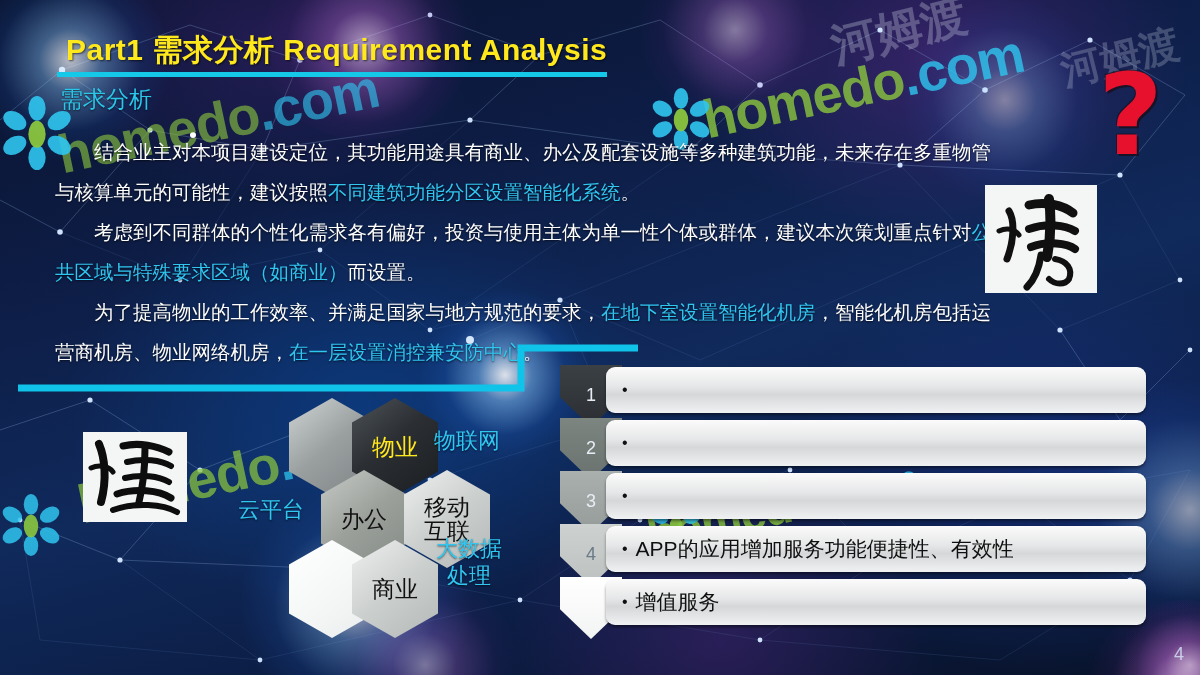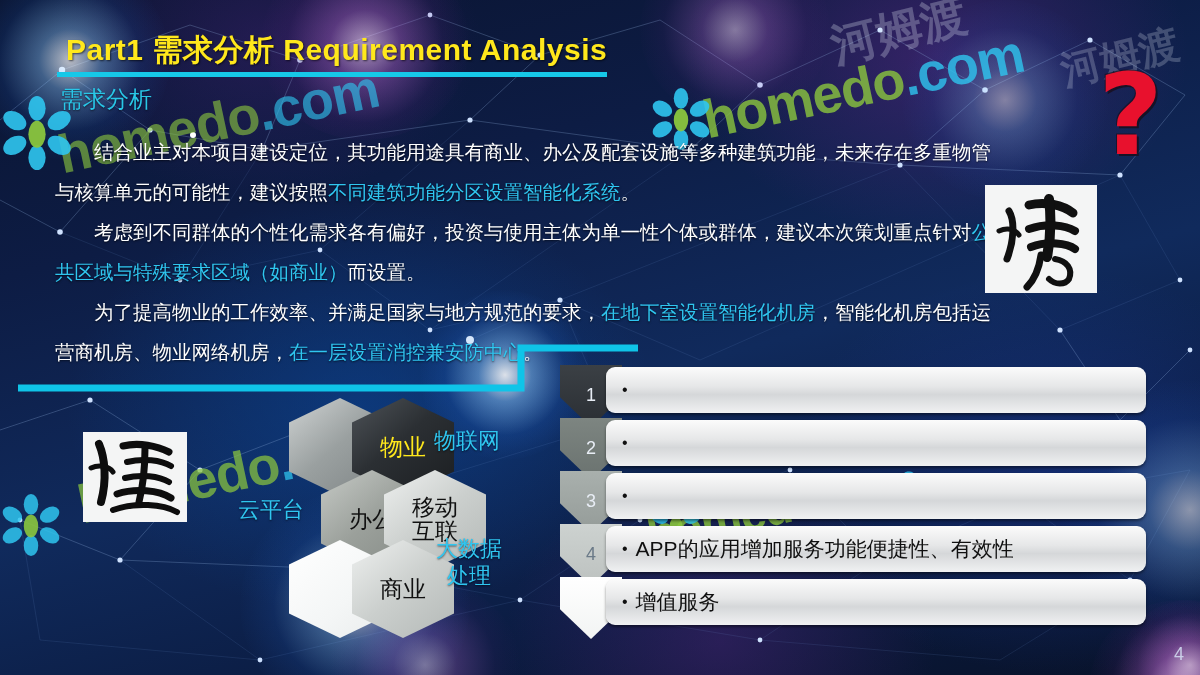--- a/index.html
+++ b/index.html
@@ -64,21 +64,21 @@
   }
   #body-text p { text-indent: 2em; }
   .hl { color: #2FC6F0; }
 
   
   #connector { position:absolute; left:18px; top:340px; width:620px; height:60px; }
 
   
   .hex {
     position: absolute;
-    width: 102px; height: 98px;
+    width: 86px; height: 98px;
     clip-path: polygon(50% 0%, 100% 25%, 100% 75%, 50% 100%, 0% 75%, 0% 25%);
     display: flex; align-items: center; justify-content: center;
     text-align: center; line-height: 1.05;
     font-size: 23px; color: #111;
     filter: drop-shadow(1px 2px 2px rgba(0,0,0,.45));
   }
   .hex.dark  { background: linear-gradient(140deg,#4e5358 0%, #2b2f33 45%, #1b1e21 100%); color:#FFE81C; }
   .hex.midA  { background: linear-gradient(140deg,#cfd3d3 0%, #9aa0a0 48%, #7d8384 100%); }
   .hex.midB  { background: linear-gradient(140deg,#c6cac6 0%, #9ba09b 50%, #848a85 100%); }
   .hex.light { background: linear-gradient(140deg,#eef0ef 0%, #cbcfcd 50%, #b4b9b7 100%); }
@@ -334,21 +334,21 @@
   <div id="hexgroup">
       <div class="hex midA" style="left: 289px; top: 398px;">
         <span style="white-space: pre-line;"></span>
       </div>
       <div class="hex dark" style="left: 352px; top: 398px;">
         <span style="white-space: pre-line;">物业</span>
       </div>
       <div class="hex midB" style="left: 321px; top: 470px;">
         <span style="white-space: pre-line; text-align: center;">办公</span>
       </div>
-      <div class="hex light" style="left: 384px; top: 470px;">
+      <div class="hex light" style="left: 404px; top: 470px;">
         <span style="white-space: pre-line;">移动
 互联</span>
       </div>
       <div class="hex white" style="left: 289px; top: 540px;">
         <span style="white-space: pre-line;"></span>
       </div>
       <div class="hex light" style="left: 352px; top: 540px;">
         <span style="white-space: pre-line;">商业</span>
       </div>
       <div class="hexlabel" style="left: 434px; top: 428px;">物联网</div>

